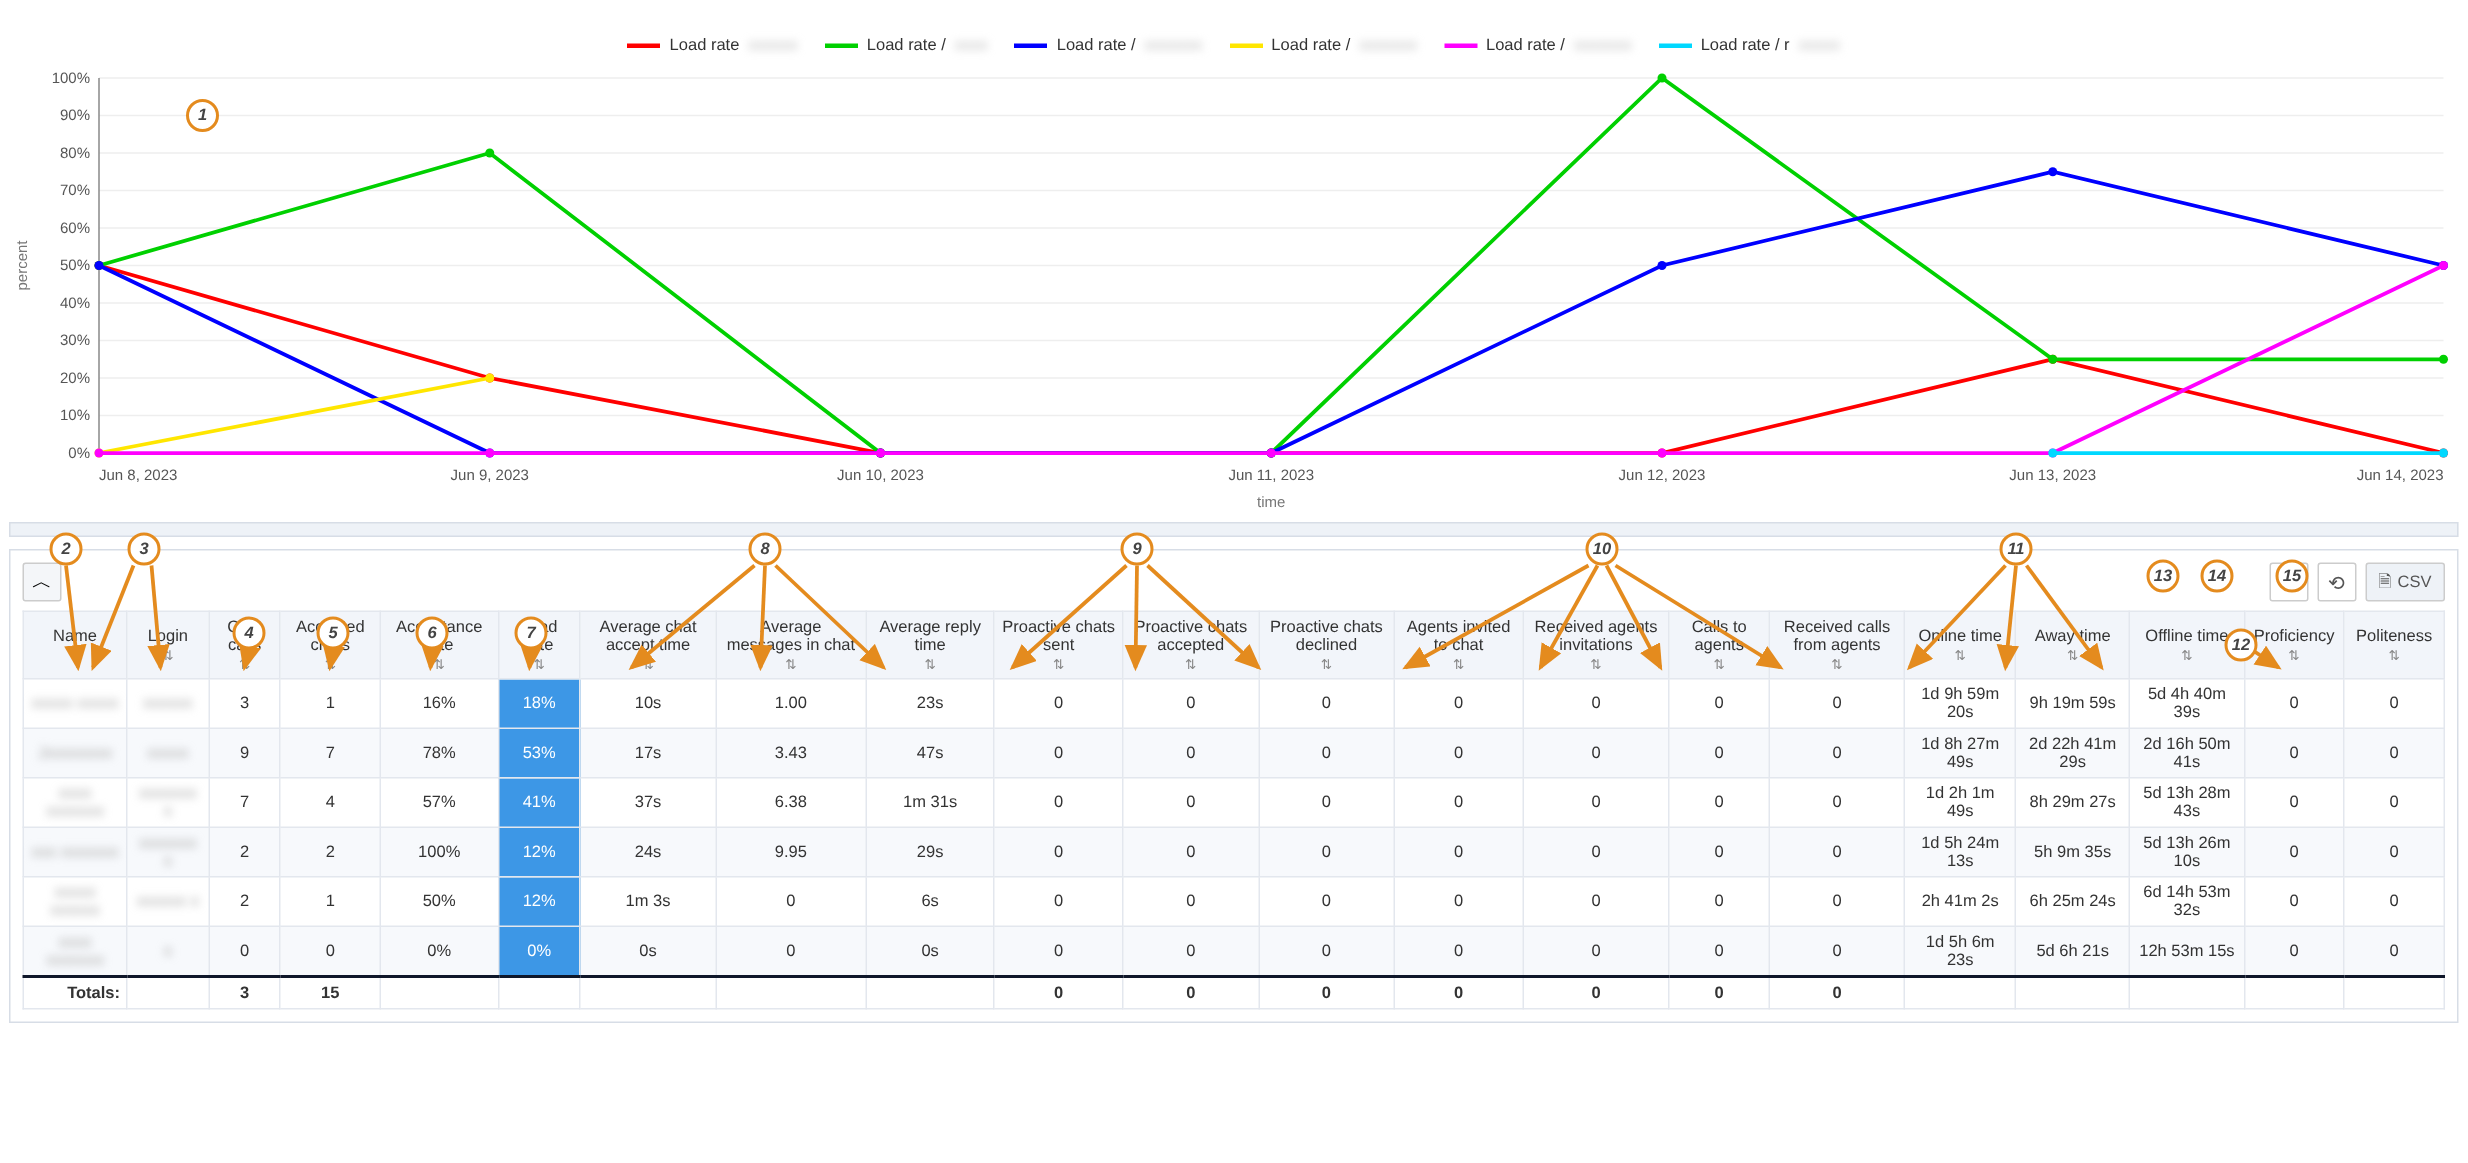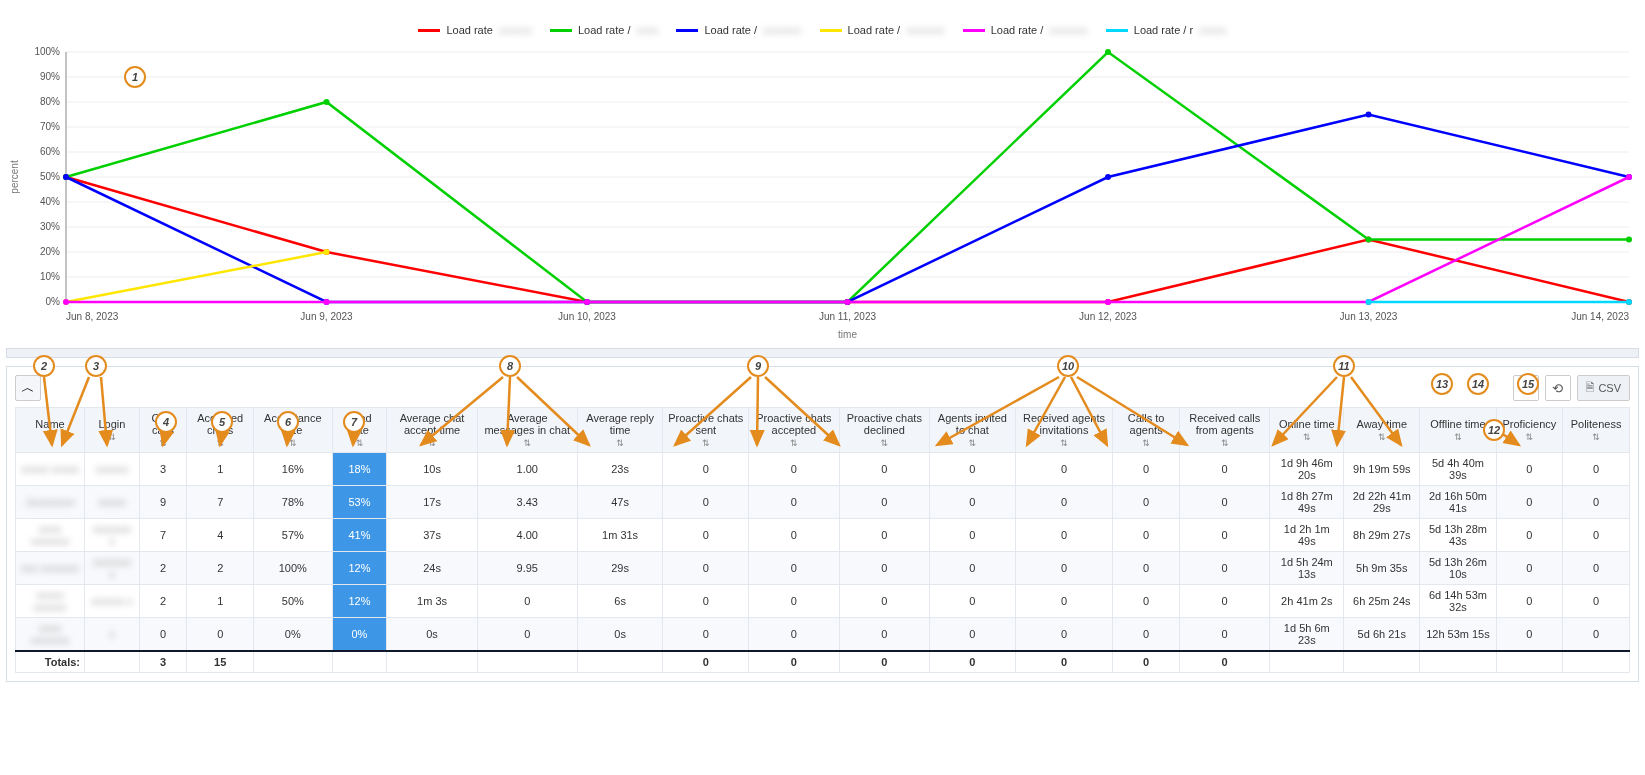--- a/index.html
+++ b/index.html
@@ -235,21 +235,21 @@
           <td>10s</td>
           <td>1.00</td>
           <td>23s</td>
           <td>0</td>
           <td>0</td>
           <td>0</td>
           <td>0</td>
           <td>0</td>
           <td>0</td>
           <td>0</td>
-          <td>1d 9h 46m 20s</td>
+          <td>1d 9h 59m 20s</td>
           <td>9h 19m 59s</td>
           <td>5d 4h 40m 39s</td>
           <td>0</td>
           <td>0</td>
         </tr>
         <tr class="r1">
           <td><span class="blur-cell">Jxxxxxxxx</span></td>
           <td><span class="blur-cell">xxxxx</span></td>
           <td>9</td>
           <td>7</td>
@@ -272,21 +272,21 @@
           <td>0</td>
         </tr>
         <tr class="r0">
           <td><span class="blur-cell">xxxx xxxxxxx</span></td>
           <td><span class="blur-cell">xxxxxxx x</span></td>
           <td>7</td>
           <td>4</td>
           <td>57%</td>
           <td class="load">41%</td>
           <td>37s</td>
-          <td>4.00</td>
+          <td>6.38</td>
           <td>1m 31s</td>
           <td>0</td>
           <td>0</td>
           <td>0</td>
           <td>0</td>
           <td>0</td>
           <td>0</td>
           <td>0</td>
           <td>1d 2h 1m 49s</td>
           <td>8h 29m 27s</td>

